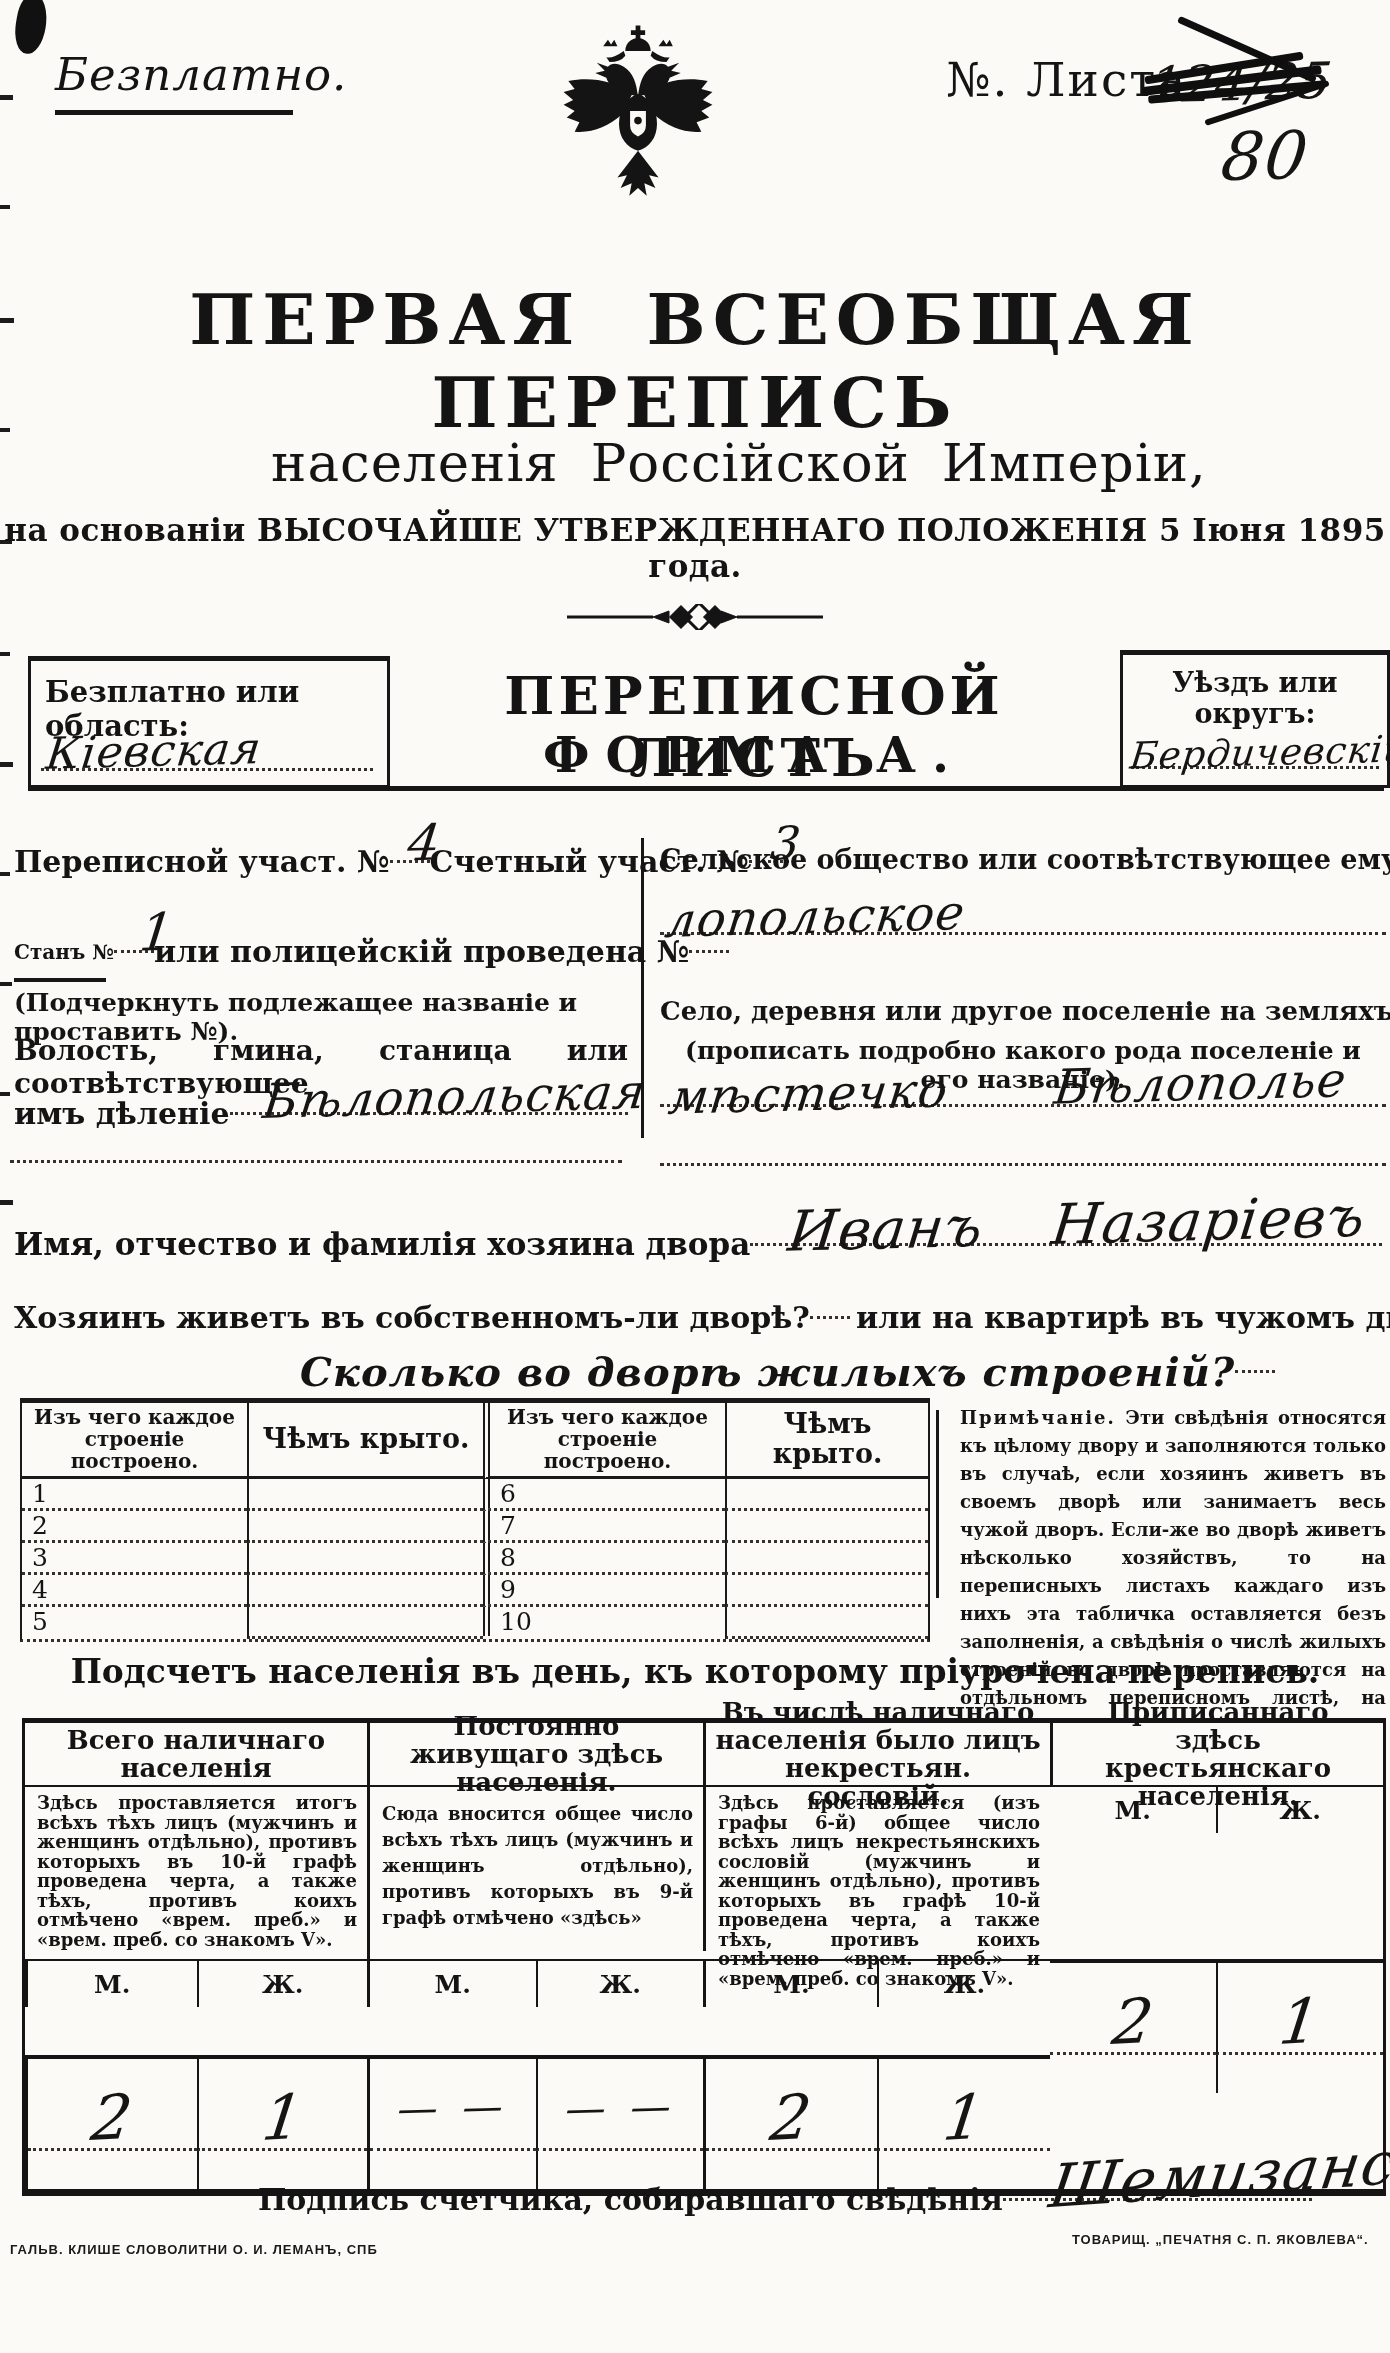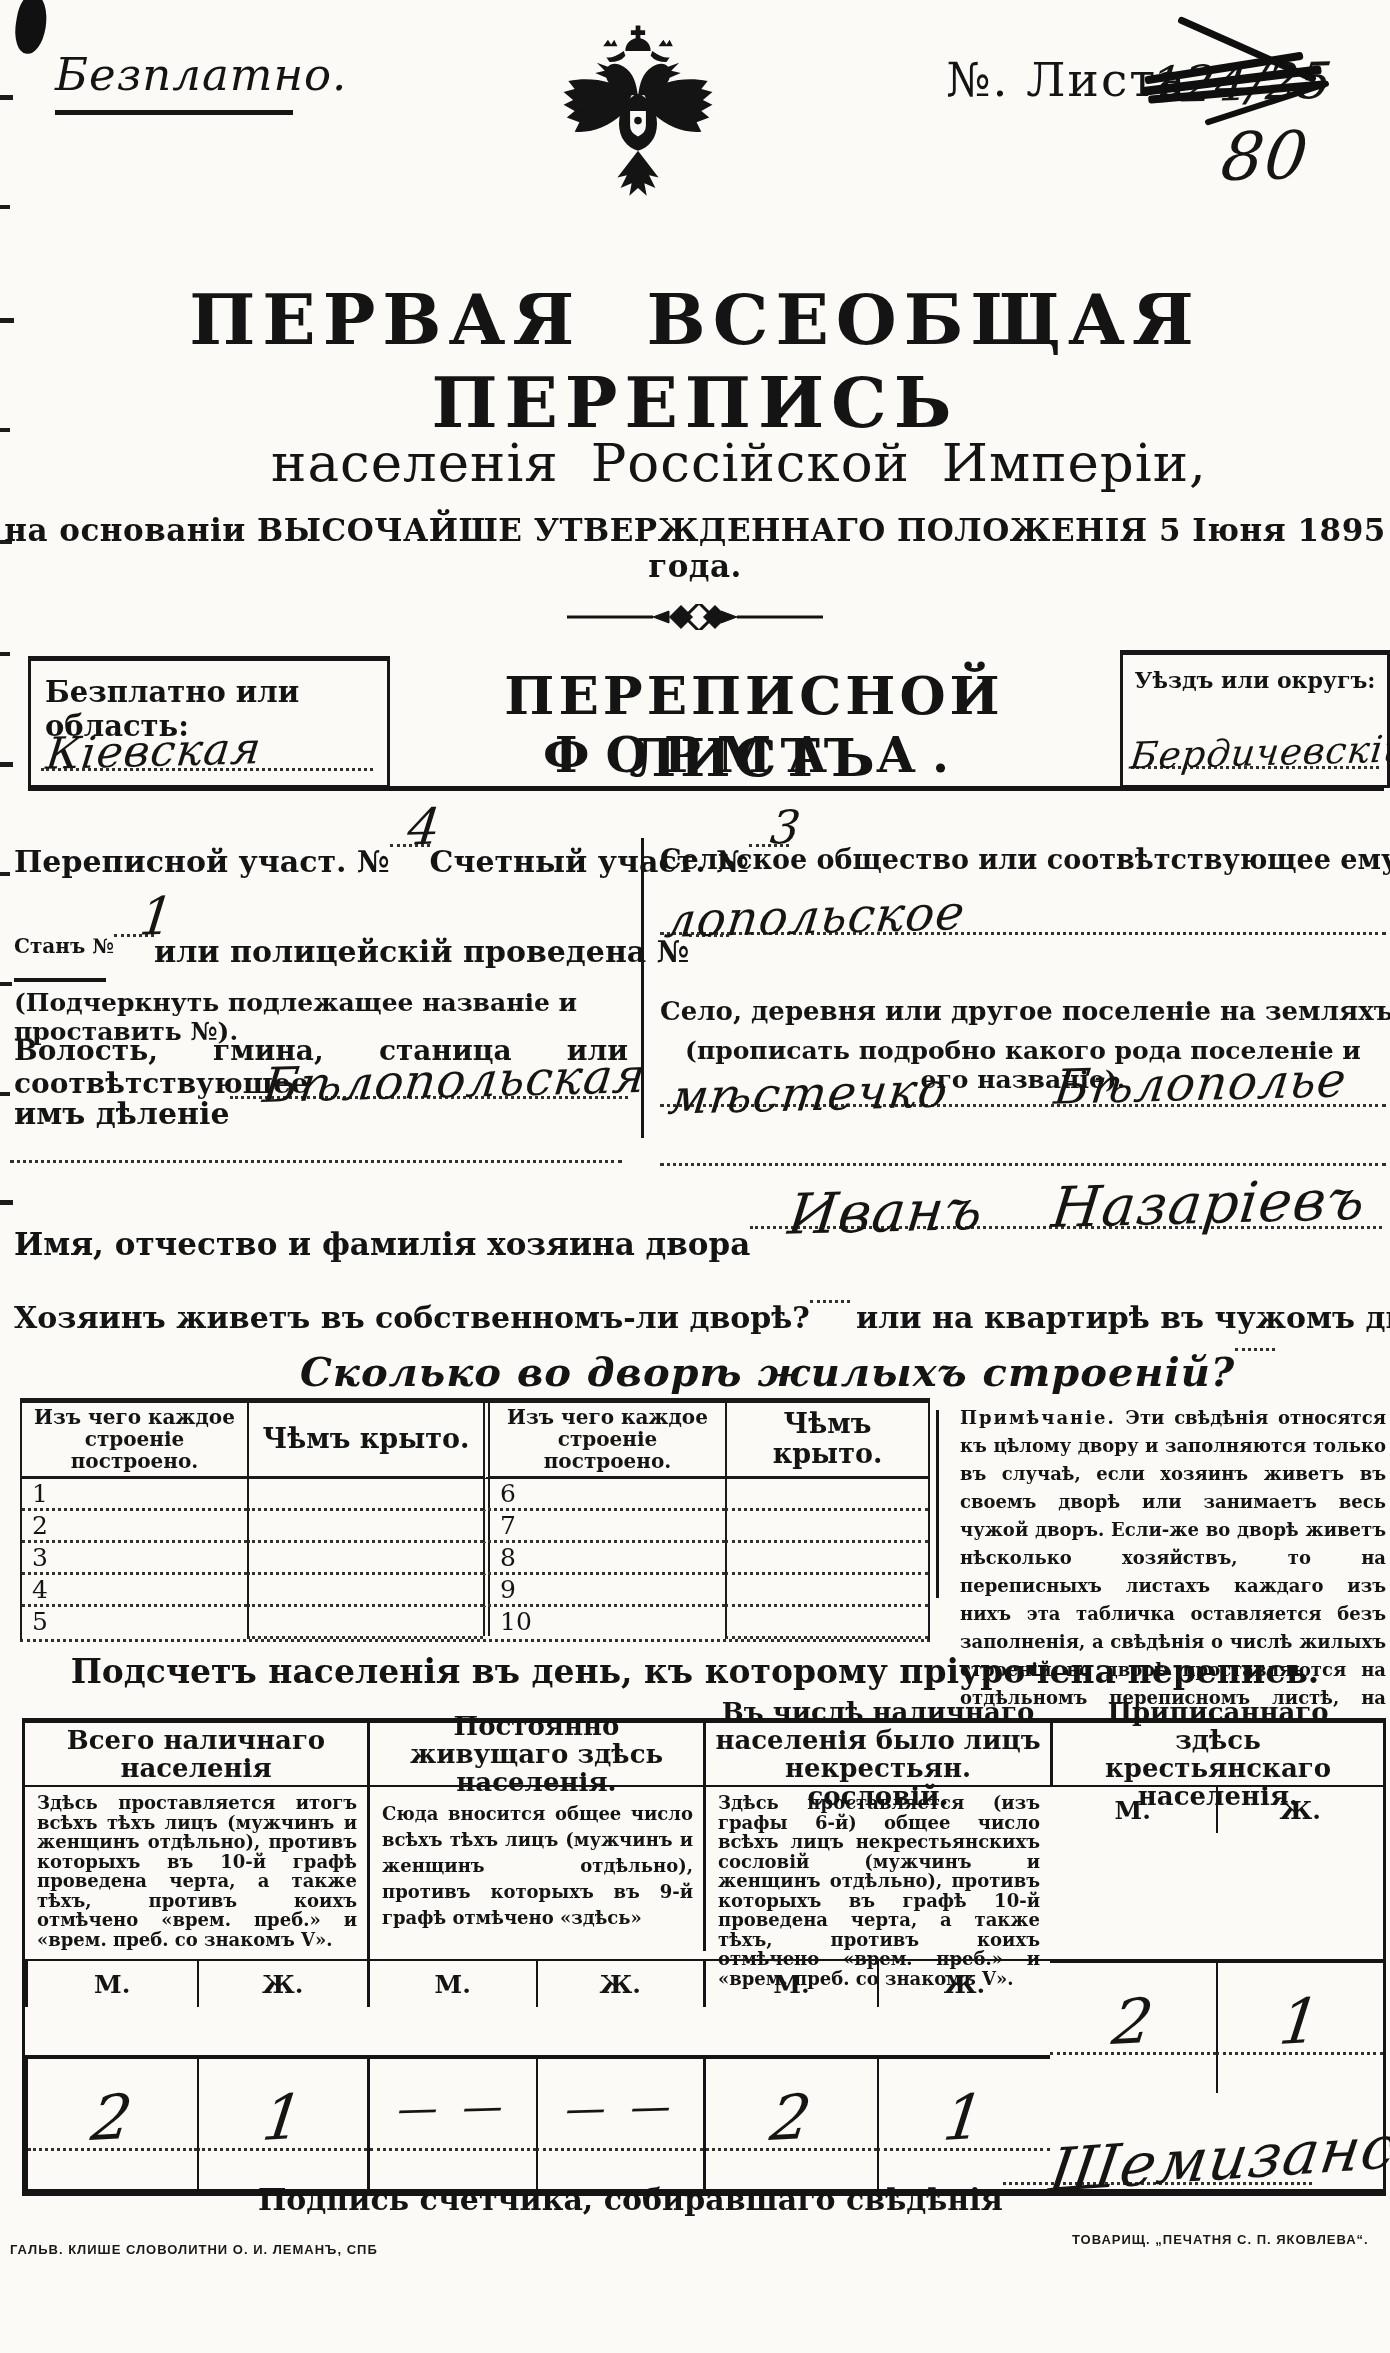--- a/index.html
+++ b/index.html
@@ -5,21 +5,21 @@
   html,body{margin:0;padding:0;background:#e8e6e0;}
   .page{position:relative;width:1390px;height:2353px;margin:0 auto;background:#fbfaf6;color:#141414;
         font-family:"DejaVu Serif",serif;overflow:hidden;}
   .abs{position:absolute;}
   .b{font-weight:700;}
   .dots{position:relative;flex:1;border-bottom:3px dotted #35302b;min-width:40px;}
   .dots-fixed{position:relative;border-bottom:3px dotted #35302b;}
   .hand{font-family:"DejaVu Serif",serif;font-style:italic;display:inline-block;
         transform:skewX(-8deg) rotate(-1.5deg);color:#171513;letter-spacing:1px;white-space:nowrap;}
   .hand-on-line{position:absolute;bottom:-10px;}
-  .flexrow{display:flex;align-items:flex-start;}
+  .flexrow{display:flex;align-items:center;}
   .nw{white-space:nowrap;}
   
   .hbox{position:absolute;border:3px solid #171717;border-top-width:5px;}
   
   .bt{position:absolute;left:20px;top:1398px;width:906px;border:2px solid #1a1a1a;
       border-top-width:5px;border-bottom:3px dotted #35302b;display:grid;
       grid-template-columns:225px 236px 242px 1fr;}
   .bt .hcell{border-bottom:3px solid #1a1a1a;text-align:center;font-weight:700;
       padding:3px 6px 4px 6px;line-height:1.1;}
   .bt .c2{border-left:2px solid #1a1a1a;}
@@ -140,21 +140,21 @@
     <div class="b" style="font-size:29px;padding:14px 0 0 14px;">Безплатно или область:</div>
     <div class="dots-fixed" style="position:absolute;left:10px;right:14px;bottom:14px;">
       <span class="hand hand-on-line" style="font-size:44px;left:6px;bottom:-8px;">Кіевская</span>
     </div>
   </div>
 
   <div class="abs b" style="left:396px;top:664px;width:716px;text-align:center;font-size:53px;letter-spacing:4px;">ПЕРЕПИСНОЙ ЛИСТЪ</div>
   <div class="abs b" style="left:396px;top:726px;width:716px;text-align:center;font-size:49px;letter-spacing:16px;">ФОРМА А.</div>
 
   <div class="hbox" style="left:1120px;top:650px;width:264px;height:130px;">
-    <div class="b" style="font-size:22px;padding:12px 0 0 0;text-align:center;">Уѣздъ или округъ:</div>
+    <div class="b" style="font-size:27px;padding:12px 0 0 0;text-align:center;">Уѣздъ или округъ:</div>
     <div class="dots-fixed" style="position:absolute;left:8px;right:8px;bottom:16px;">
       <span class="hand hand-on-line" style="font-size:37px;left:0;bottom:-8px;">Бердичевскій</span>
     </div>
   </div>
   <div class="abs" style="left:28px;top:786px;width:1356px;height:5px;background:#161616;"></div>
 
   <div class="abs" style="left:641px;top:838px;width:3px;height:300px;background:#161616;"></div>
 
   <div class="abs" style="left:14px;top:838px;width:614px;">
     <div class="flexrow" style="position:absolute;top:6px;width:100%;">

